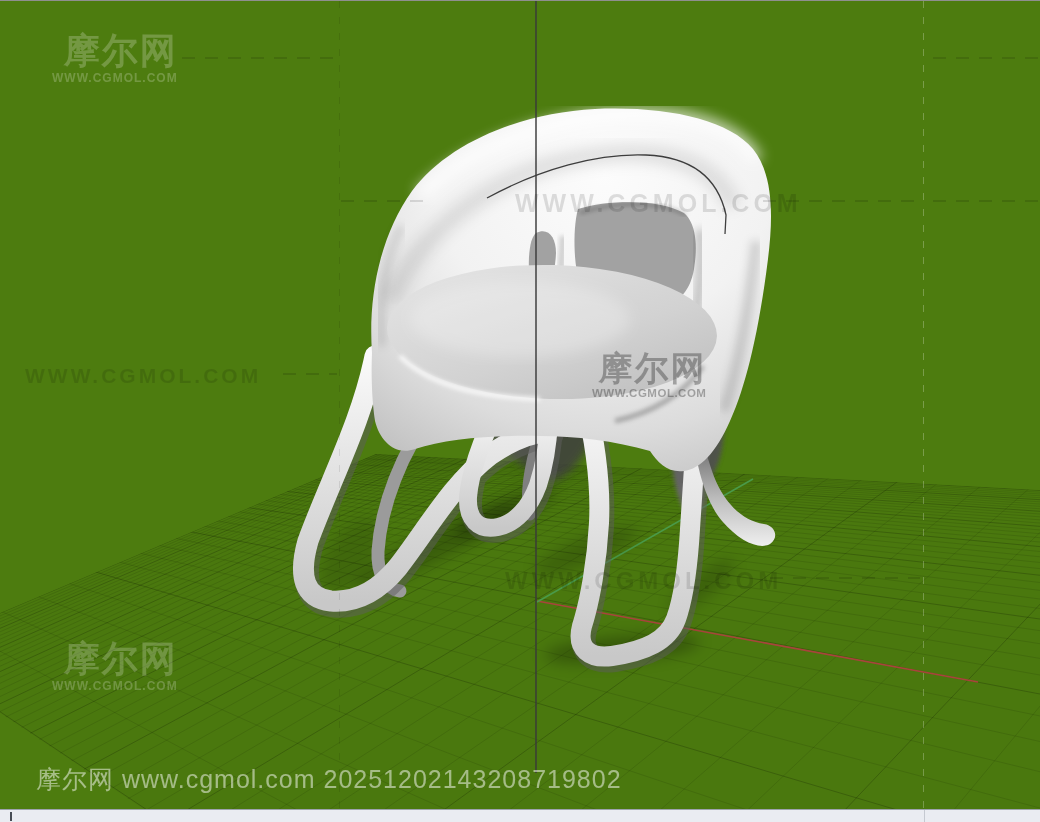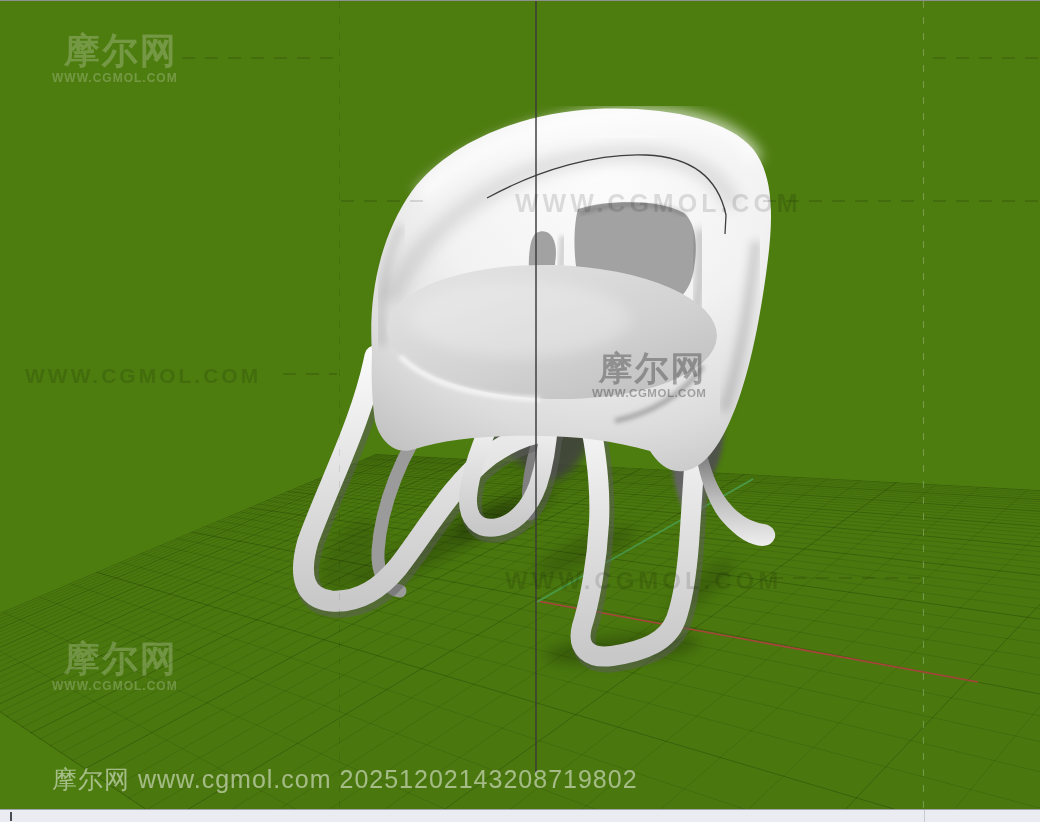--- a/index.html
+++ b/index.html
@@ -14,21 +14,21 @@
   .wm-vline{position:absolute;z-index:2;top:0;width:1px;height:809px;
     background:repeating-linear-gradient(180deg,rgba(0,0,0,.09) 0 7px,transparent 7px 16px);}
   .wm-vline.light{background:repeating-linear-gradient(180deg,rgba(255,255,255,.25) 0 7px,transparent 7px 16px);}
   .wm-row-text{font-weight:700;color:rgba(0,0,0,.12);}
   .wm-logo{text-align:right;line-height:1;}
   .wm-logo .wm-cn{font-weight:700;}
   .wm-logo .wm-url{font-weight:700;margin-top:3px;}
   .wm-logo.light{color:rgba(255,255,255,.22);}
   .wm-logo.dark{color:rgba(30,30,30,.34);}
   .wm-bottom{left:36px;top:762px;font-size:25px;letter-spacing:1px;
-    color:rgba(255,255,255,.5);z-index:4;margin-left:16px;}
+    color:rgba(255,255,255,.5);z-index:4;}
   
   .status-bar{position:absolute;left:0;top:809px;width:1040px;height:13px;
     background:#eaecf2;border-top:1px solid #9ea3ad;box-sizing:border-box;z-index:6;}
   .status-tick{position:absolute;left:10px;top:2px;width:2px;height:9px;background:#474c55;}
   .status-divider{position:absolute;left:924px;top:0;width:1px;height:13px;background:#c5c9d1;}
 </style>
 </head>
 <body>
 
 <div class="viewport" style="background: #4d7c0f;">

